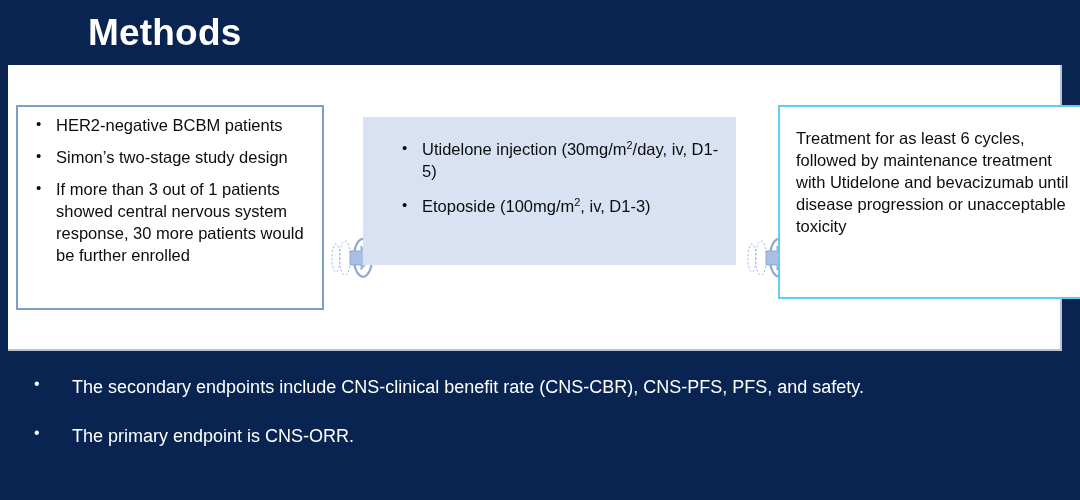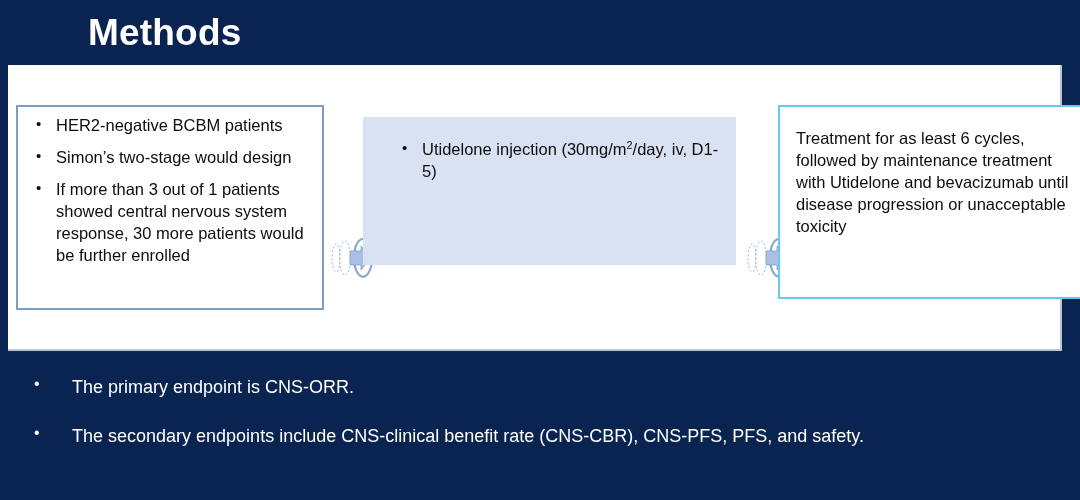--- a/index.html
+++ b/index.html
@@ -162,53 +162,54 @@
 </head>
 <body>
 
 <div class="slide-title">Methods</div>
 
 <div class="panel">
 
   <div class="flow-box box-left">
     <ul class="box-list">
       <li>HER2-negative BCBM patients</li>
-      <li>Simon’s two-stage would design</li>
+      <li>Simon’s two-stage study design</li>
       <li>If more than 3 out of 1 patients showed central nervous system response, 30 more patients would be further enrolled</li>
     </ul>
   </div>
 
   <div class="arrow-connector arrow-1">
     <svg width="44" height="50" viewBox="0 0 44 50" xmlns="http://www.w3.org/2000/svg">
       <ellipse cx="6" cy="25" rx="4" ry="14" fill="none" stroke="#9db4d8" stroke-width="1" stroke-dasharray="2 2"></ellipse>
       <ellipse cx="15" cy="25" rx="5.5" ry="17" fill="none" stroke="#9db4d8" stroke-width="1" stroke-dasharray="2 2"></ellipse>
       <path d="M24 25 a9 19 0 1 0 0 -0.4" fill="none" stroke="#8fa9d2" stroke-width="2.2"></path>
       <path d="M20 18 L31 18 L31 13 L41 25 L31 37 L31 32 L20 32 Z" fill="#a9c0e4"></path>
       <path d="M20 18 L31 18 L31 13 L41 25 L31 37 L31 32 L20 32 Z" fill="none" stroke="#7fa0d0" stroke-width="0.8"></path>
     </svg>
   </div>
 
   <div class="flow-box box-middle">
     <ul class="box-list">
       <li><span>Utidelone injection (30mg/m</span><sup>2</sup><span>/day, iv, D1-5)</span></li>
+      <li><span>Etoposide (100mg/m</span><sup>2</sup><span>, iv, D1-3)</span></li>
     </ul>
   </div>
 
   <div class="arrow-connector arrow-2">
     <svg width="44" height="50" viewBox="0 0 44 50" xmlns="http://www.w3.org/2000/svg">
       <ellipse cx="6" cy="25" rx="4" ry="14" fill="none" stroke="#9db4d8" stroke-width="1" stroke-dasharray="2 2"></ellipse>
       <ellipse cx="15" cy="25" rx="5.5" ry="17" fill="none" stroke="#9db4d8" stroke-width="1" stroke-dasharray="2 2"></ellipse>
       <path d="M24 25 a9 19 0 1 0 0 -0.4" fill="none" stroke="#8fa9d2" stroke-width="2.2"></path>
       <path d="M20 18 L31 18 L31 13 L41 25 L31 37 L31 32 L20 32 Z" fill="#a9c0e4"></path>
       <path d="M20 18 L31 18 L31 13 L41 25 L31 37 L31 32 L20 32 Z" fill="none" stroke="#7fa0d0" stroke-width="0.8"></path>
     </svg>
   </div>
 
   <div class="flow-box box-right">
     <p class="plain-para">Treatment for as least 6 cycles, followed by maintenance treatment with Utidelone and bevacizumab until disease progression or unacceptable toxicity</p>
   </div>
 
 </div>
 
 <ul class="bottom-list">
+  <li>The secondary endpoints include CNS-clinical benefit rate (CNS-CBR), CNS-PFS, PFS, and safety.</li>
   <li>The primary endpoint is CNS-ORR.</li>
-  <li>The secondary endpoints include CNS-clinical benefit rate (CNS-CBR), CNS-PFS, PFS, and safety.</li>
 </ul>
 
 </body></html>

